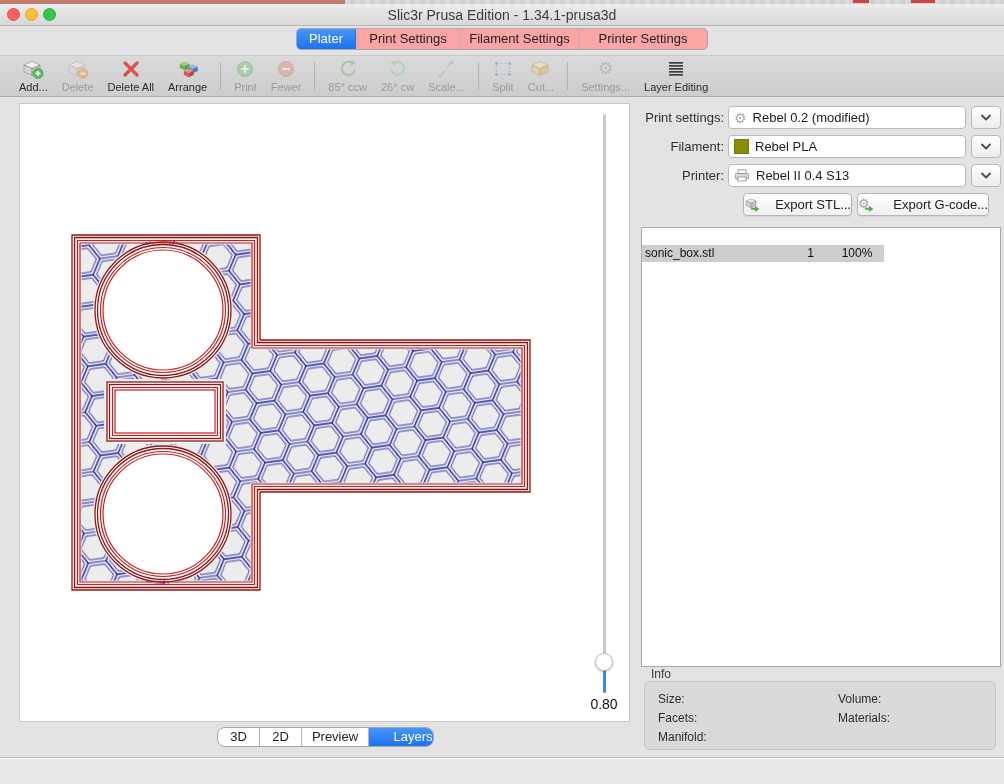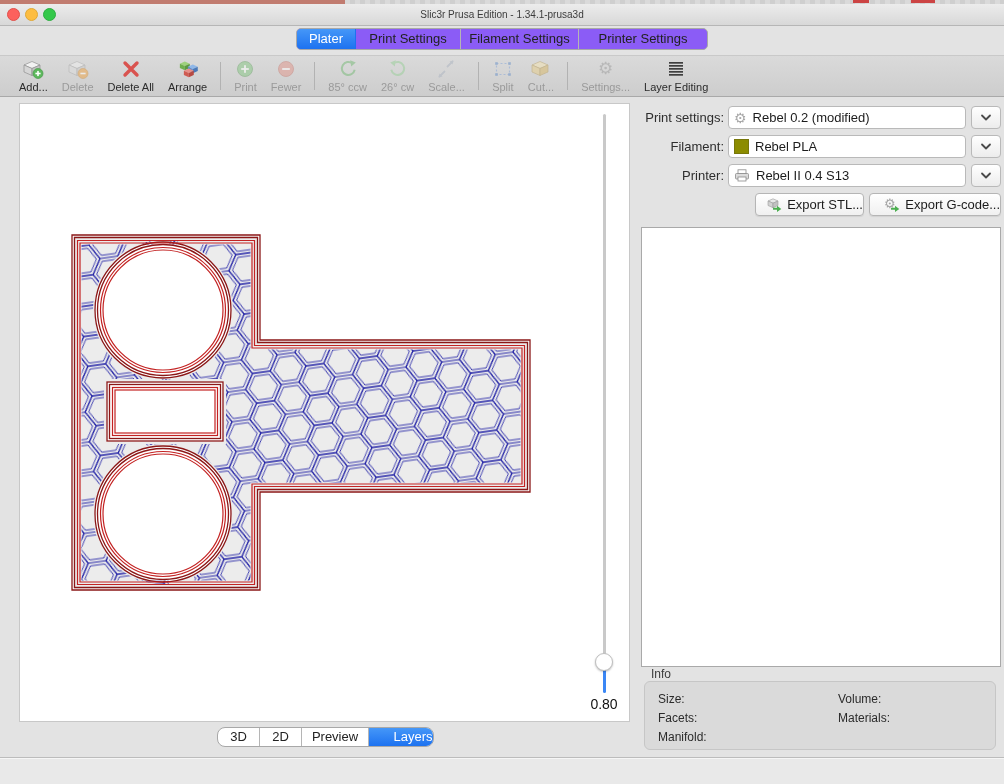--- a/index.html
+++ b/index.html
@@ -15,24 +15,24 @@
   .artifact-red2 { left:911px; top:0; width:24px; height:3px; background:#c44; }
 
   
   .titlebar { left:0; top:4px; width:1004px; height:22px;
     background:linear-gradient(#ececec,#d8d8d8); border-bottom:1px solid #b6b6b6; }
   .tl { width:13px; height:13px; border-radius:50%; top:4px; }
   .tl-red { left:7px; background:#fc615d; border:1px solid #e1504b; }
   .tl-yellow { left:25px; background:#fdbd41; border:1px solid #e0a835; }
   .tl-green { left:43px; background:#34c84a; border:1px solid #2dad41; }
   .title { left:0; right:0; top:0; height:22px; line-height:22px; text-align:center;
-    font-size:10px; color:#3c3c3c; }
-
-  
-  .tabgroup { left:296px; top:28px; height:22px; display:flex; background:#8b5cf6;
+    font-size:14px; color:#3c3c3c; }
+
+  
+  .tabgroup { left:296px; top:28px; height:22px; display:flex; background:#fca5a5;
     border:1px solid #a8a8a8; border-radius:5px; overflow:hidden; }
   .tabseg { height:100%; line-height:20px; text-align:center; font-size:13px; color:#222;
     border-right:1px solid #b5b5b5; cursor:default; }
   .tabseg:last-child { border-right:none; }
   .tabseg.sel { background:linear-gradient(#4597f8,#1d72f0); color:#fff; border-right-color:#1d72f0; }
 
   
   .toolbar { left:0; top:55px; width:1004px; height:42px;
     background:linear-gradient(#dadada,#cdcdcd);
     border-top:1px solid #c9c9c9; border-bottom:1px solid #a9a9a9;
@@ -67,22 +67,22 @@
   
   .plabel { height:23px; line-height:23px; font-size:13px; color:#2e2e2e; text-align:right; }
   .combo { height:23px; background:#fff; border:1px solid #b9b9b9; border-radius:4px;
     display:flex; align-items:center; padding-left:5px; overflow:hidden; }
   .combo .ctext { font-size:13px; color:#1c1c1c; margin-left:6px; white-space:nowrap; }
   .combo .cgear { font-size:14px; color:#a8a8a8; line-height:14px; }
   .swatch { width:15px; height:15px; background:#8c8c00; border:1px solid #77770a; }
   .chevbtn { width:30px; height:23px; background:linear-gradient(#ffffff,#ececec);
     border:1px solid #b9b9b9; border-radius:4px; display:flex; align-items:center; justify-content:center; }
   .exportbtn { height:23px; background:linear-gradient(#ffffff,#f0f0f0); border:1px solid #b5b5b5;
-    border-radius:4px; display:flex; align-items:center; justify-content:flex-end; gap:5px;
-    font-size:13px; color:#1c1c1c; box-shadow:0 1px 1px rgba(0,0,0,0.08);margin-left:12px; }
+    border-radius:4px; display:flex; align-items:center; justify-content:space-between; gap:5px;
+    font-size:13px; color:#1c1c1c; box-shadow:0 1px 1px rgba(0,0,0,0.08); }
 
   
   .objtable { left:641px; top:227px; width:360px; height:440px; background:#fff; border:1px solid #a9a9a9; }
   .thead { position:absolute; left:0; top:0; width:100%; height:16px; background:#fdfdfd;
     border-bottom:1px solid #cccccc; }
   .thead .hsep { position:absolute; top:2px; width:1px; height:12px; background:#c9c9c9; }
   .hcell { position:absolute; top:0; height:16px; line-height:16px; font-size:12px; color:#222; }
   .trow { position:absolute; left:0; top:17px; width:242px; height:17px; background:#cdcdcd; }
   .tcell { position:absolute; top:0; height:17px; line-height:17px; font-size:12px; color:#111; }
 
@@ -404,20 +404,25 @@
 </div>
 <div class="abs exportbtn" style="left:857px; top:193px; width:132px">
   <svg width="16" height="15" viewBox="0 0 16 15">
     <text x="0" y="11" font-size="13" fill="#a5a5a5">⚙</text>
     <polygon points="7,10.8 11,10.8 11,8.8 15.3,12 11,15 11,12.8 7,12.8" fill="#4caf50"></polygon>
   </svg>
   <span>Export G-code...</span>
 </div>
 
 <div class="abs objtable">
+  <div class="trow">
+    <div class="tcell" style="left:3px">sonic_box.stl</div>
+    <div class="tcell" style="left:146px; width:45px; text-align:center">1</div>
+    <div class="tcell" style="left:191px; width:48px; text-align:center">100%</div>
+  </div>
 </div>
 
 <div class="abs info-title" style="left:651px; top:667px">Info</div>
 <div class="abs infobox">
   <div class="ifield" style="left:13px; top:10px">Size:</div>
   <div class="ifield" style="left:193px; top:10px">Volume:</div>
   <div class="ifield" style="left:13px; top:29px">Facets:</div>
   <div class="ifield" style="left:193px; top:29px">Materials:</div>
   <div class="ifield" style="left:13px; top:48px">Manifold:</div>
 </div>

